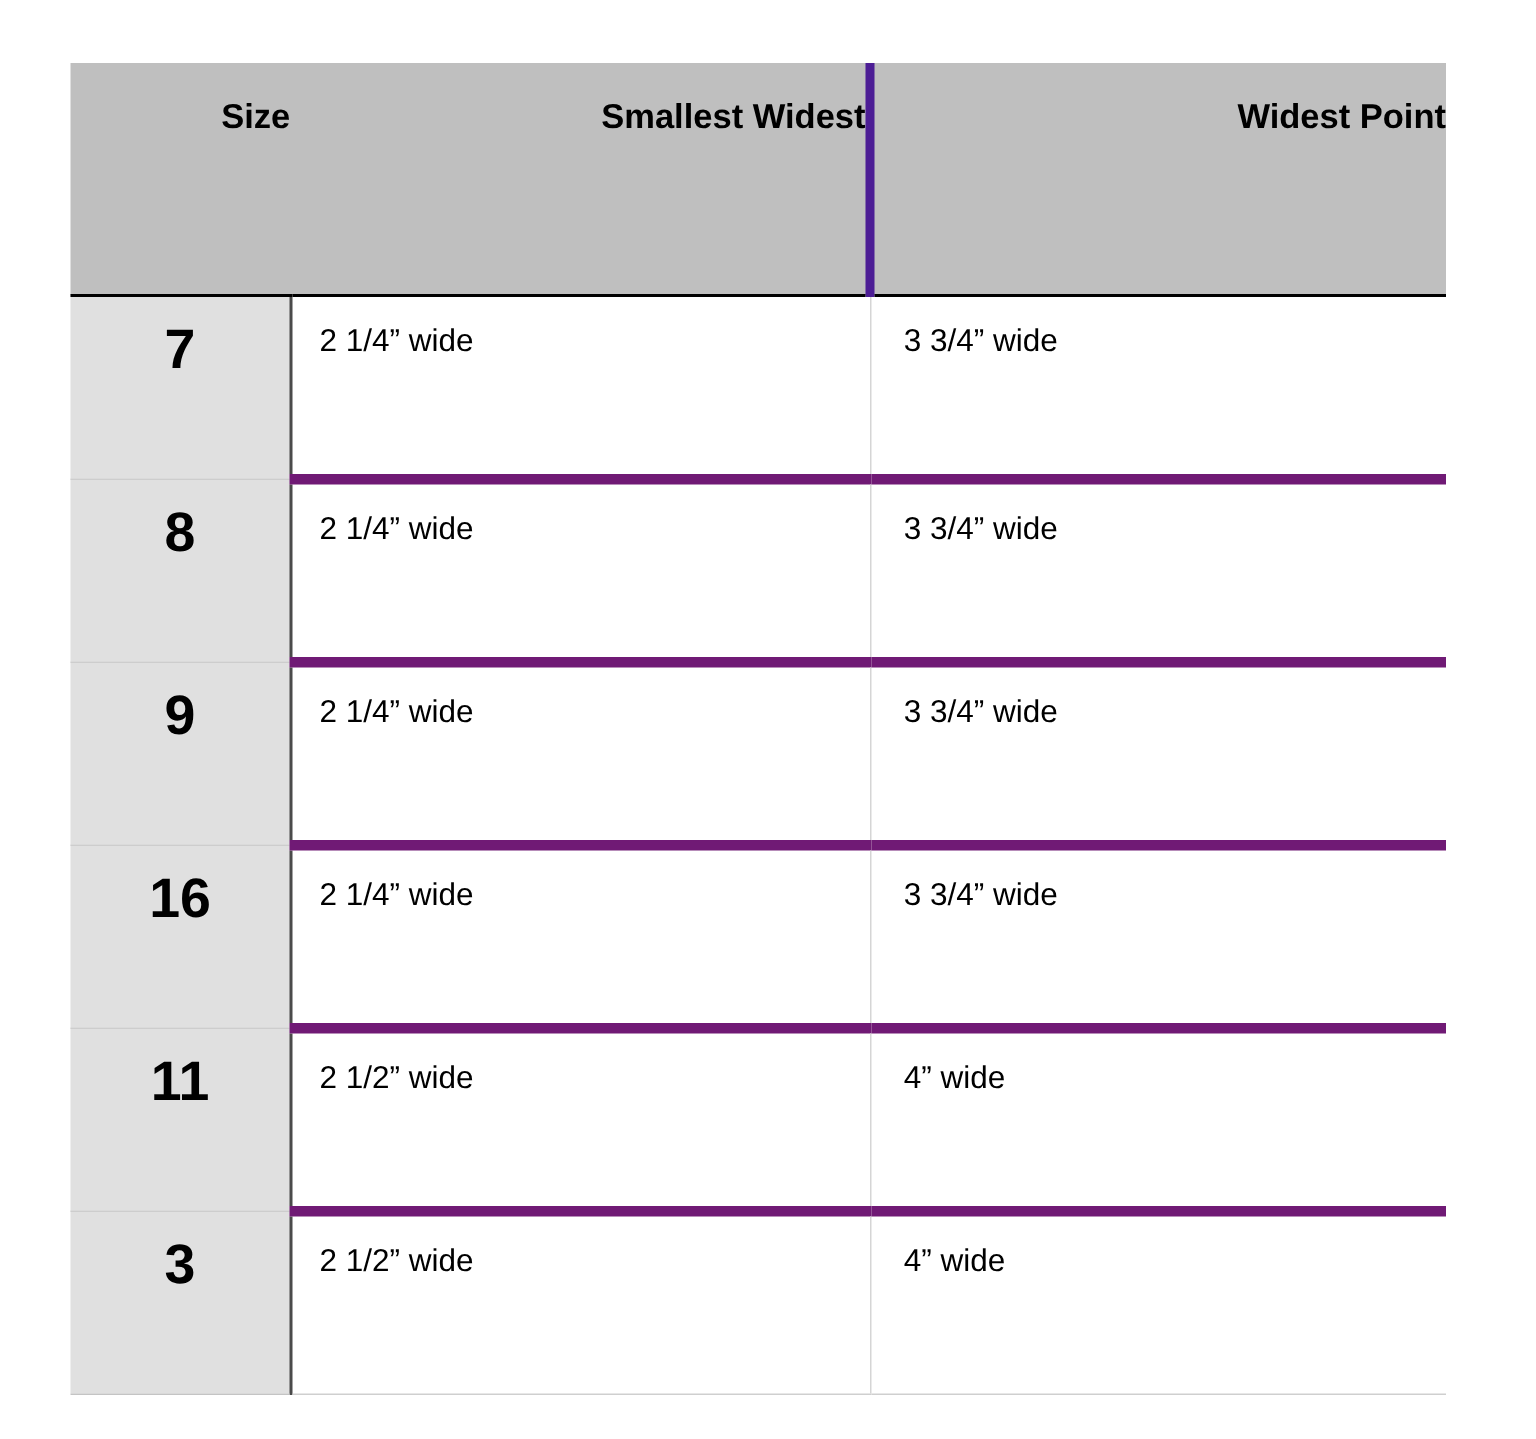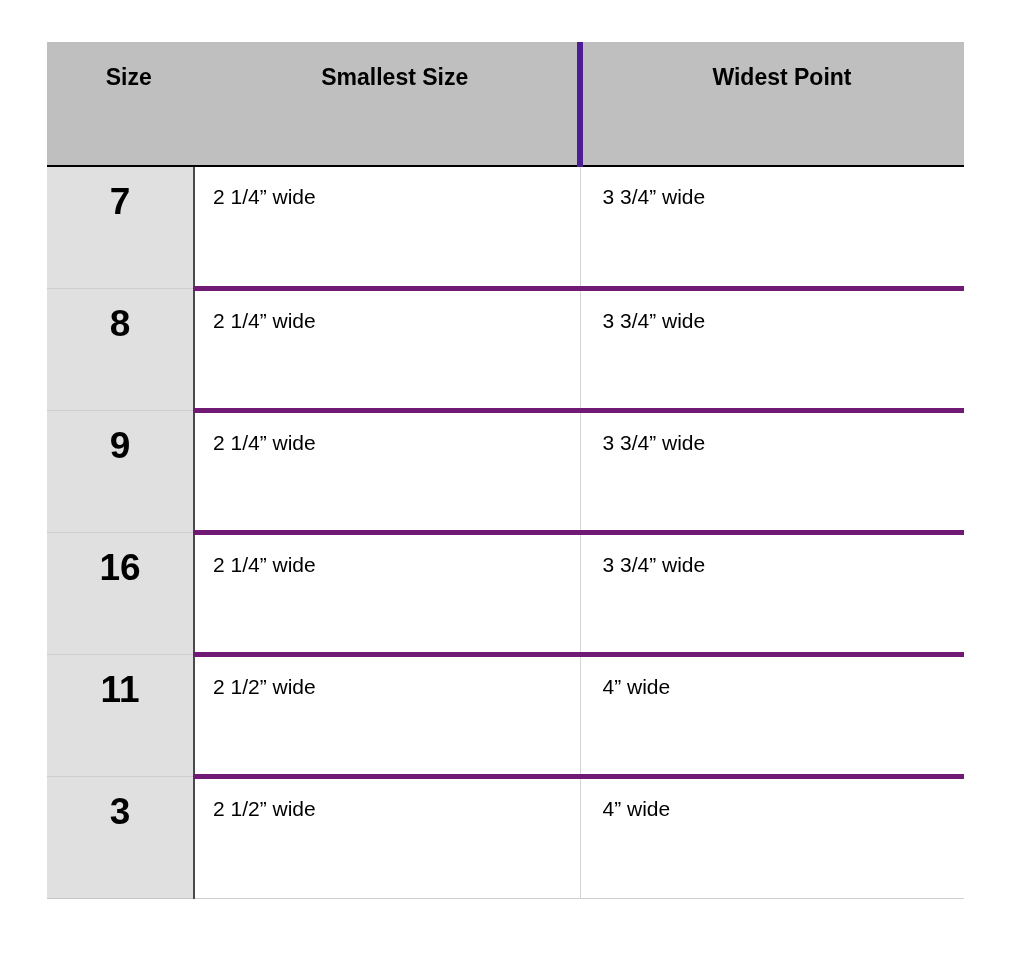--- a/index.html
+++ b/index.html
@@ -30,23 +30,23 @@
     width: 917px;
     table-layout: fixed;
   }
 
   table.size-chart col.c-size  { width: 147px; }
   table.size-chart col.c-small { width: 386px; }
   table.size-chart col.c-wide  { width: 384px; }
 
   thead th {
     background: #bfbfbf;
-    height: 124px;
+    height: 155px;
     vertical-align: top;
-    text-align: center;
+    text-align: right;
     font-weight: bold;
     font-size: 23px;
     color: #000000;
     padding: 22px 0 0 16px;
     box-sizing: border-box;
     border-bottom: 2px solid #000000;
   }
 
   thead th.th-size {
     padding-left: 17px;
@@ -61,21 +61,21 @@
     border-left: 6px solid #4c1d95;
     padding-left: 17px;
   }
 
   tbody td {
     height: 122px;
     vertical-align: top;
     font-size: 21px;
     color: #000000;
     box-sizing: border-box;
-    border-bottom: 5px solid #701a75;
+    border-bottom: 7px solid #701a75;
   }
 
   tbody tr:last-child td {
     border-bottom: 1px solid #cfcfcf;
   }
 
   td.size-cell {
     background: #e0e0e0;
     text-align: center;
     font-weight: bold;
@@ -106,21 +106,21 @@
   <div class="table-wrap">
     <table class="size-chart">
       <colgroup>
         <col class="c-size">
         <col class="c-small">
         <col class="c-wide">
       </colgroup>
       <thead>
         <tr>
           <th class="th-size">Size</th>
-          <th class="th-small">Smallest Size</th>
+          <th class="th-small">Smallest Widest</th>
           <th class="th-wide">Widest Point</th>
         </tr>
       </thead>
       <tbody>
         <tr>
           <td class="size-cell">7</td>
           <td class="text-cell">2 1/4” wide</td>
           <td class="text-cell wide-col">3 3/4” wide</td>
         </tr>
         <tr>

